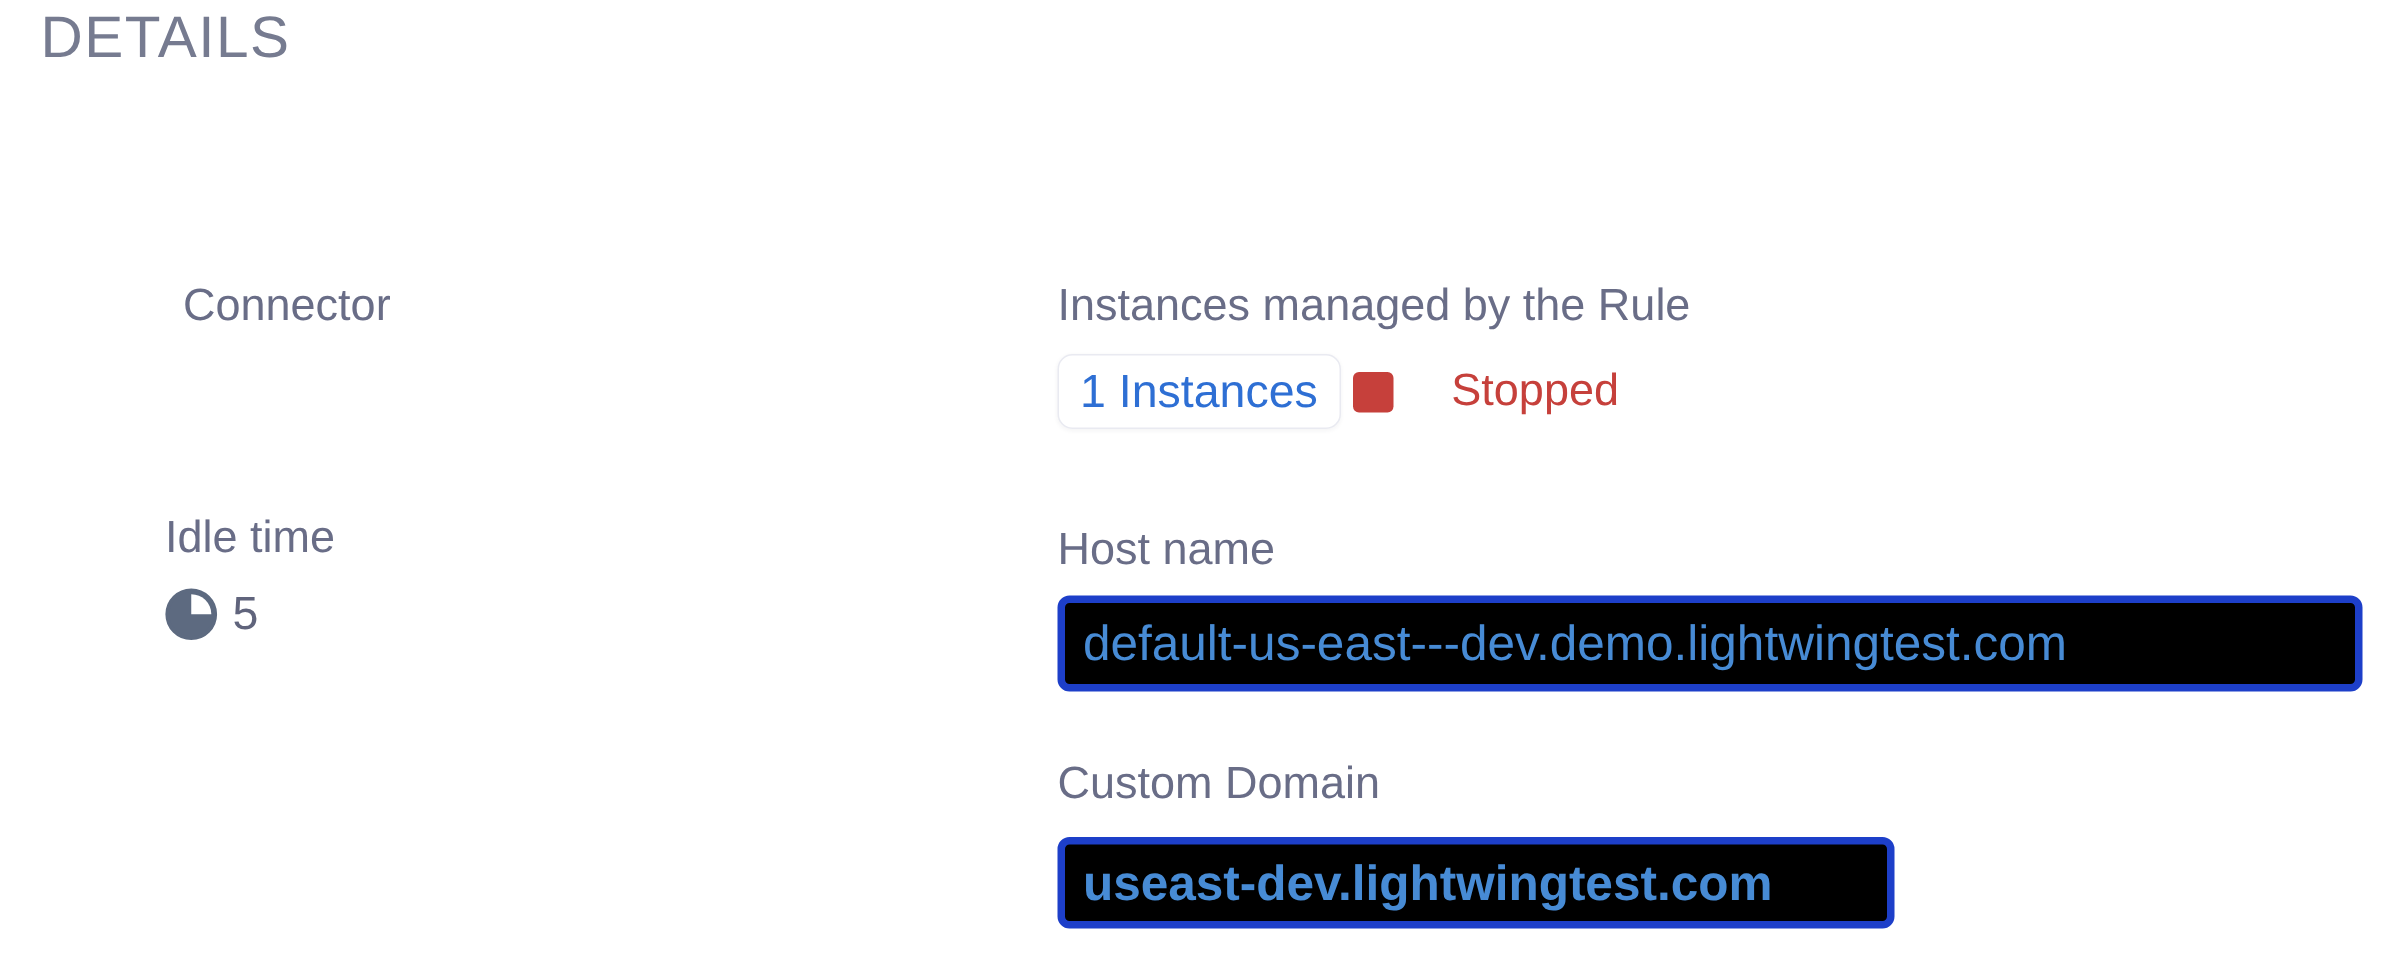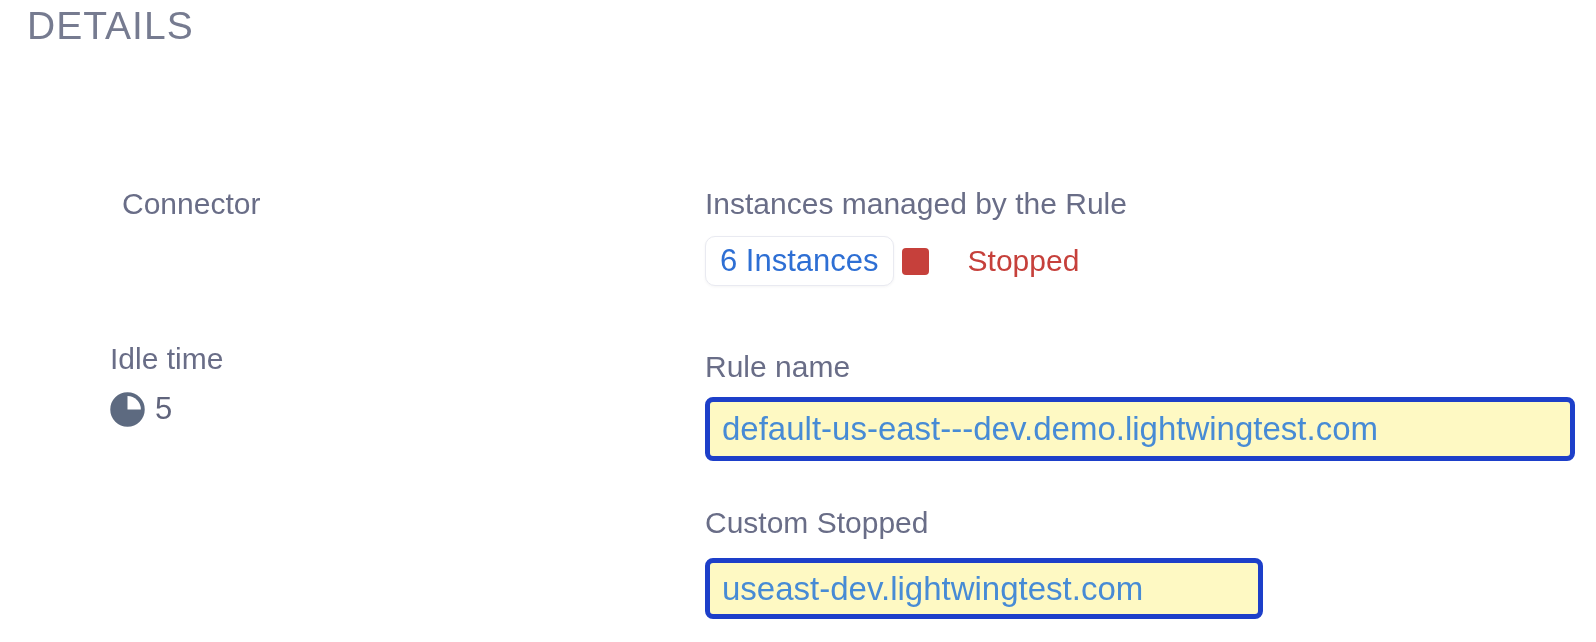--- a/index.html
+++ b/index.html
@@ -80,73 +80,73 @@
     color: var(--stopped-red, #c6403b);
     margin-left: 39px;
   }
 
   .domain-box {
     display: flex;
     align-items: center;
     box-sizing: border-box;
     border: 5px solid var(--focus-border, #1d3fc9);
     border-radius: 8px;
-    background: #fef9c3;
+    background: #000000;
     padding: 0 12px;
     font-size: 33px;
     color: var(--domain-blue, #478bd5);
     text-decoration: none;
     white-space: nowrap;
     overflow: hidden;
     cursor: pointer;
   }
   .host-box   { margin-top: 12px; width: 870px; height: 64px; }
-  .custom-box { margin-top: 17px; width: 558px; height: 61px; }
+  .custom-box { margin-top: 17px; width: 558px; height: 61px; font-weight: bold; }
 </style>
 </head>
 <body>
 
 <main class="panel">
 
   <h2 class="panel-title">DETAILS</h2>
 
   <section class="cell cell-l1">
     <div class="field-label">Connector</div>
   </section>
 
   <section class="cell cell-r1">
     <div class="field-label">Instances managed by the Rule</div>
     <div class="value-row">
-      <a class="pill-link" href="#">6 Instances</a>
+      <a class="pill-link" href="#">1 Instances</a>
       <span class="status-square"></span>
       <span class="status-text">Stopped</span>
     </div>
   </section>
 
   <section class="cell cell-l2">
     <div class="field-label">Idle time</div>
     <div class="value-row">
       <span class="icon">
         <svg width="35" height="35" viewBox="0 0 34 34" aria-hidden="true">
           <circle cx="17" cy="17" r="15.5" fill="var(--icon-slate,#5d6a80)" stroke="var(--icon-slate,#5d6a80)" stroke-width="2.5"></circle>
           <path d="M17 17 L17 4 A13 13 0 0 1 30 17 Z" fill="#ffffff"></path>
         </svg>
       </span>
       <span class="field-value">5</span>
     </div>
   </section>
 
   <section class="cell cell-r2">
-    <div class="field-label">Rule name</div>
+    <div class="field-label">Host name</div>
     <a class="domain-box host-box" href="#">
       <span>default-us-east---dev.demo.lightwingtest.com</span>
     </a>
   </section>
 
 
   <section class="cell cell-r3">
-    <div class="field-label">Custom Stopped</div>
+    <div class="field-label">Custom Domain</div>
     <a class="domain-box custom-box" href="#">
       <span>useast-dev.lightwingtest.com</span>
     </a>
   </section>
 
 </main>
 
 </body></html>

